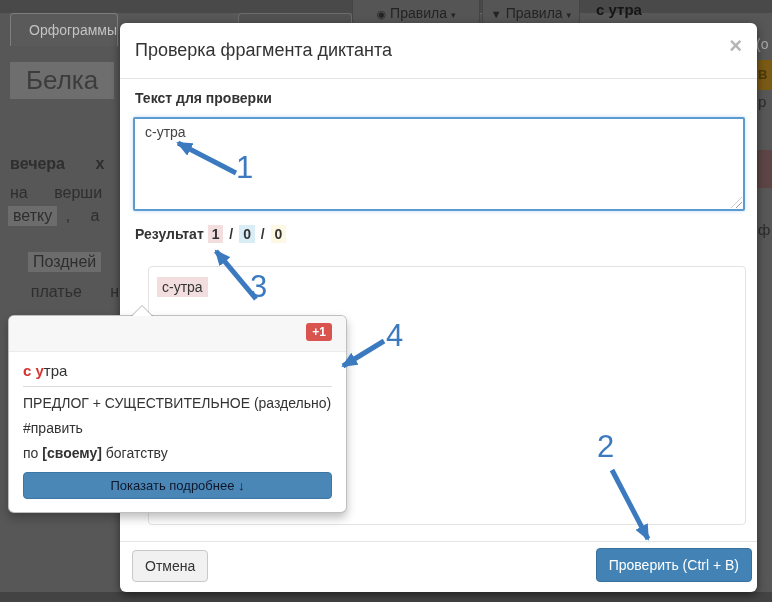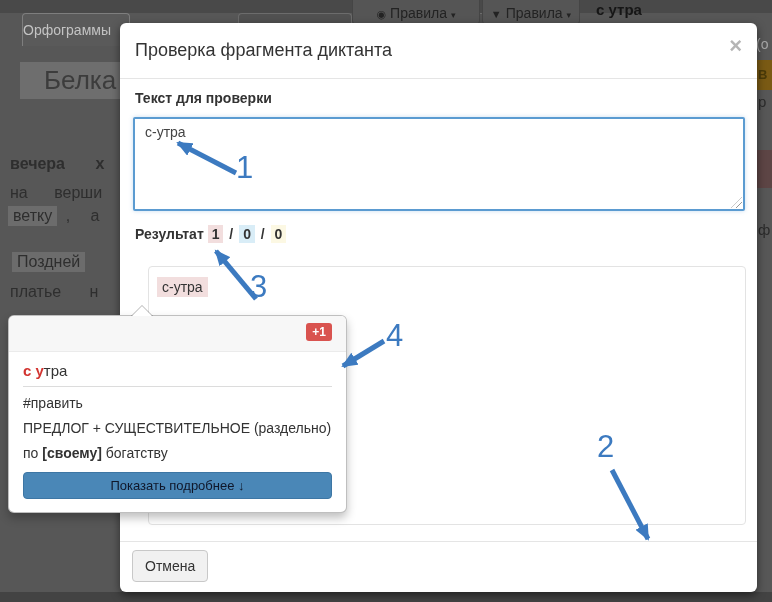--- a/index.html
+++ b/index.html
@@ -3,46 +3,46 @@
 <meta charset="utf-8">
 <style>
   html,body{margin:0;padding:0;background:#3f3f3f;}
   .stage{position:relative;width:772px;height:602px;overflow:hidden;
          background:#575757;font-family:"Liberation Sans",sans-serif;}
 
   
   .top-strip{position:absolute;left:0;top:0;width:772px;height:13px;background:#494949;}
   .bottom-strip{position:absolute;left:0;top:592px;width:772px;height:10px;background:#434343;}
 
-  .bg-tab{position:absolute;left:22px;top:13px;width:106px;height:32px;line-height:32px;
-          text-align:left;color:#c3c3c3;font-size:14px;background:#5a5a5a;
+  .bg-tab{position:absolute;left:10px;top:13px;width:106px;height:32px;line-height:32px;
+          text-align:right;color:#c3c3c3;font-size:14px;background:#5a5a5a;
           border:1px solid #7e7e7e;border-bottom:none;border-radius:4px 4px 0 0;}
   .bg-tab-ghost{position:absolute;top:13px;height:10px;border:1px solid #6c6c6c;border-bottom:none;
           border-radius:4px 4px 0 0;background:#515151;}
   .ghost1{left:238px;width:112px;}
   .ghost2{left:440px;width:112px;}
 
   .bg-btn{position:absolute;top:-7px;height:30px;line-height:38px;text-align:center;
           background:#555;border:1px solid #454545;border-radius:4px;color:#232323;
           font-size:14px;white-space:nowrap;}
   .btn-statuses{left:352px;width:126px;}
   .btn-rules{left:482px;width:96px;}
   .bg-btn .ico{font-size:11px;margin-right:4px;}
   .bg-btn .crt{font-size:9px;margin-left:4px;}
 
   .bg-word-top{position:absolute;left:596px;top:1px;font-size:15px;font-weight:bold;color:#161616;}
 
   .bg-text{position:absolute;left:0;top:56px;width:120px;height:270px;overflow:hidden;
            color:#2e2e2e;font-size:16px;}
-  .bg-heading{position:absolute;left:20px;top:6px;background:#6e6e6e;color:#3c3c3c;
-              font-size:26px;padding:3px 24px;}
+  .bg-heading{position:absolute;left:10px;top:6px;background:#6e6e6e;color:#3c3c3c;
+              font-size:26px;padding:3px 16px;}
   .bg-row{position:absolute;left:0;width:140px;white-space:nowrap;}
   .bg-row span{display:inline-block;}
   .chip{background:#6c6c6c;padding:1px 5px;}
-  .r1{top:70px;} .r2{top:99px;font-weight:bold;} .r3{top:128px;} .r4{top:150px;} .r5{top:196px;} .r6{top:227px;}
+  .r1{top:70px;} .r2{top:99px;font-weight:bold;} .r3{top:128px;} .r4{top:150px;} .r5{top:196px;} .r6{top:227px;text-align:center;}
 
   .edge-item{position:absolute;left:756px;white-space:nowrap;}
   .edge-t1{top:36px;color:#a8a8a8;font-size:14px;}
   .edge-box1{top:60px;width:16px;height:30px;background:#7a5a14;color:#4a3a08;
              font-size:13px;font-weight:bold;line-height:30px;padding-left:2px;}
   .edge-t2{top:93px;color:#2b2b2b;font-size:15px;left:758px;}
   .edge-box2{top:150px;width:16px;height:38px;background:#5d4545;}
   .edge-t3{top:221px;color:#2b2b2b;font-size:15px;left:758px;}
 
   
@@ -143,21 +143,21 @@
     <div class="bg-row r3">
       <span style="margin-left:10px">на</span>
       <span style="margin-left:22px">верши</span>
     </div>
     <div class="bg-row r4">
       <span class="chip" style="margin-left:8px">ветку</span>
       <span style="margin-left:4px">,</span>
       <span style="margin-left:16px">а</span>
     </div>
     <div class="bg-row r5">
-      <span class="chip" style="margin-left:12px">Поздней</span>
+      <span class="chip" style="margin-left:28px">Поздней</span>
     </div>
     <div class="bg-row r6">
       <span style="margin-left:10px">платье</span>
       <span style="margin-left:24px">н</span>
     </div>
   </div>
 
   <div class="edge-item edge-t1">(о</div>
   <div class="edge-item edge-box1">В</div>
   <div class="edge-item edge-t2">р</div>
@@ -181,33 +181,34 @@
       <span class="sep">/</span>
       <span class="cnt cnt-warn">0</span>
     </div>
 
     <div class="result-panel">
       <span class="result-word">с-утра</span>
     </div>
 
     <div class="modal-footer-hr"></div>
     <button class="btn-cancel">Отмена</button>
+    <button class="btn-check">Проверить (Ctrl + B)</button>
   </div>
 
   <div class="popover">
     <div class="pop-caret"></div>
     <div class="pop-header">
       <span class="pop-badge">+1</span>
     </div>
     <div class="pop-body">
       <div class="pop-word">
         <span class="red">с у</span><span>тра</span>
       </div>
+      <div class="pop-row">ПРЕДЛОГ + СУЩЕСТВИТЕЛЬНОЕ (раздельно)</div>
       <div class="pop-row">#править</div>
-      <div class="pop-row">ПРЕДЛОГ + СУЩЕСТВИТЕЛЬНОЕ (раздельно)</div>
       <div class="pop-row">
         <span>по </span><b>[своему]</b><span> богатству</span>
       </div>
       <button class="btn-more">Показать подробнее ↓</button>
     </div>
   </div>
 
   <svg class="ann-svg">
     <defs>
       <marker id="ah" markerUnits="userSpaceOnUse" markerWidth="18" markerHeight="14" refX="14" refY="7" orient="auto">

